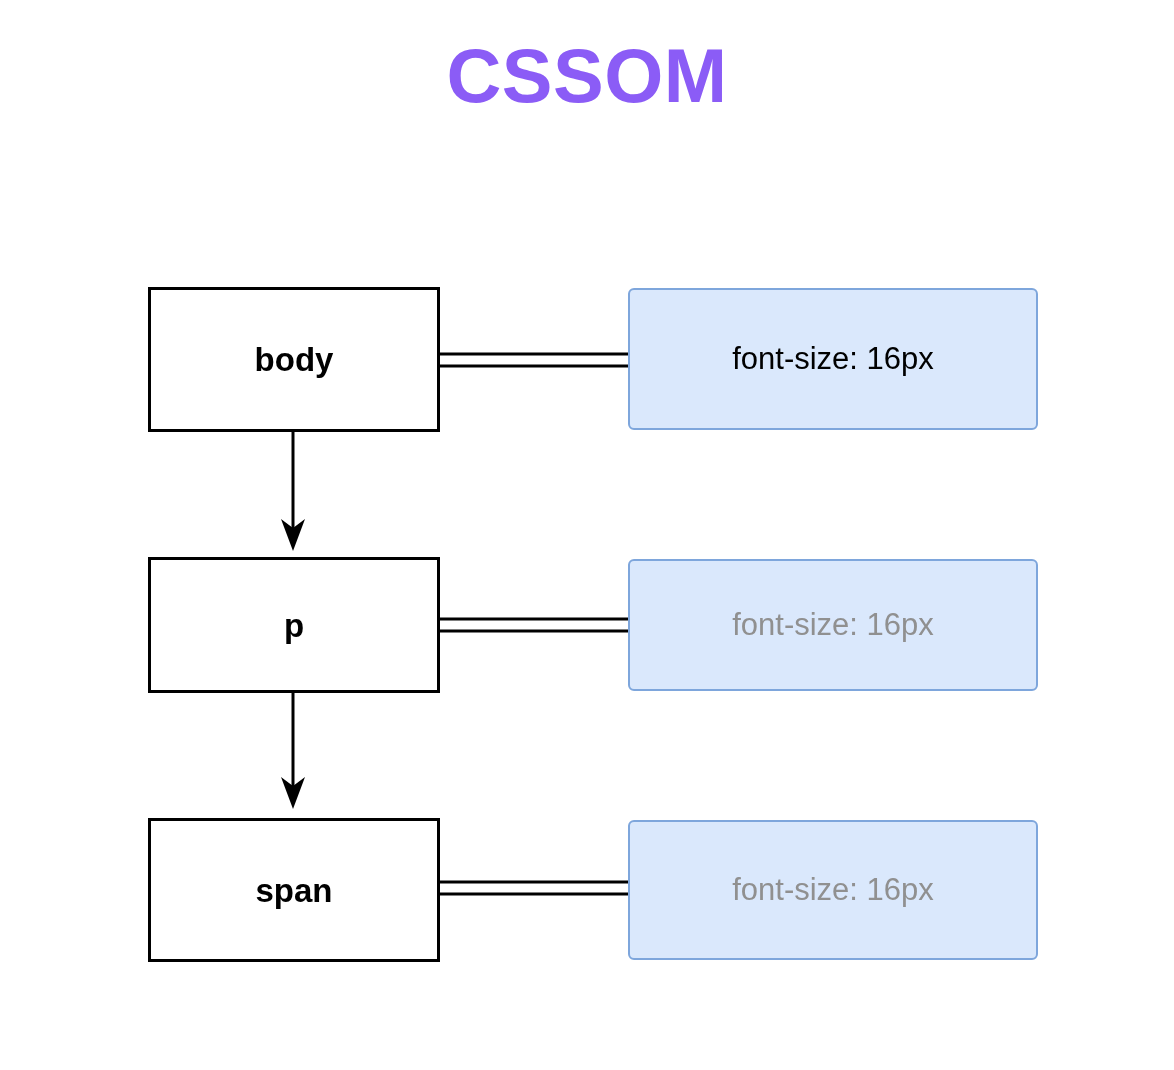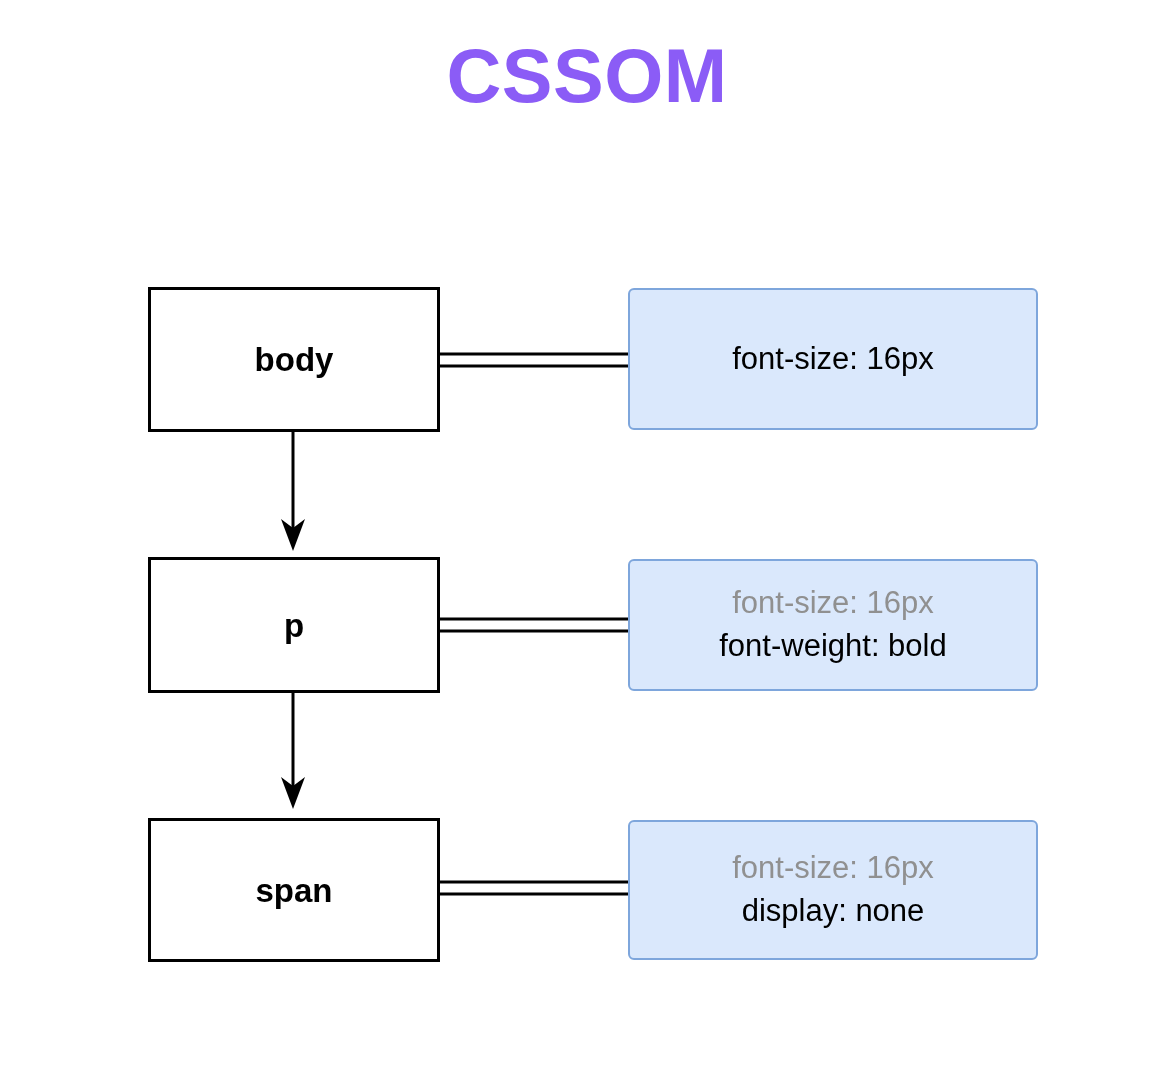--- a/index.html
+++ b/index.html
@@ -141,21 +141,19 @@
   <div class="node-box" id="node-span">
     <span class="node-label">span</span>
   </div>
 
   <div class="style-bubble" id="bubble-body">
     <span class="style-line">font-size: 16px</span>
   </div>
 
   <div class="style-bubble" id="bubble-p">
     <span class="style-line inherited">font-size: 16px</span>
-    <span class="style-line">font-weight: bold</span>
   </div>
 
   <div class="style-bubble" id="bubble-span">
     <span class="style-line inherited">font-size: 16px</span>
-    <span class="style-line">display: none</span>
   </div>
 
 </div>
 
 </body></html>

